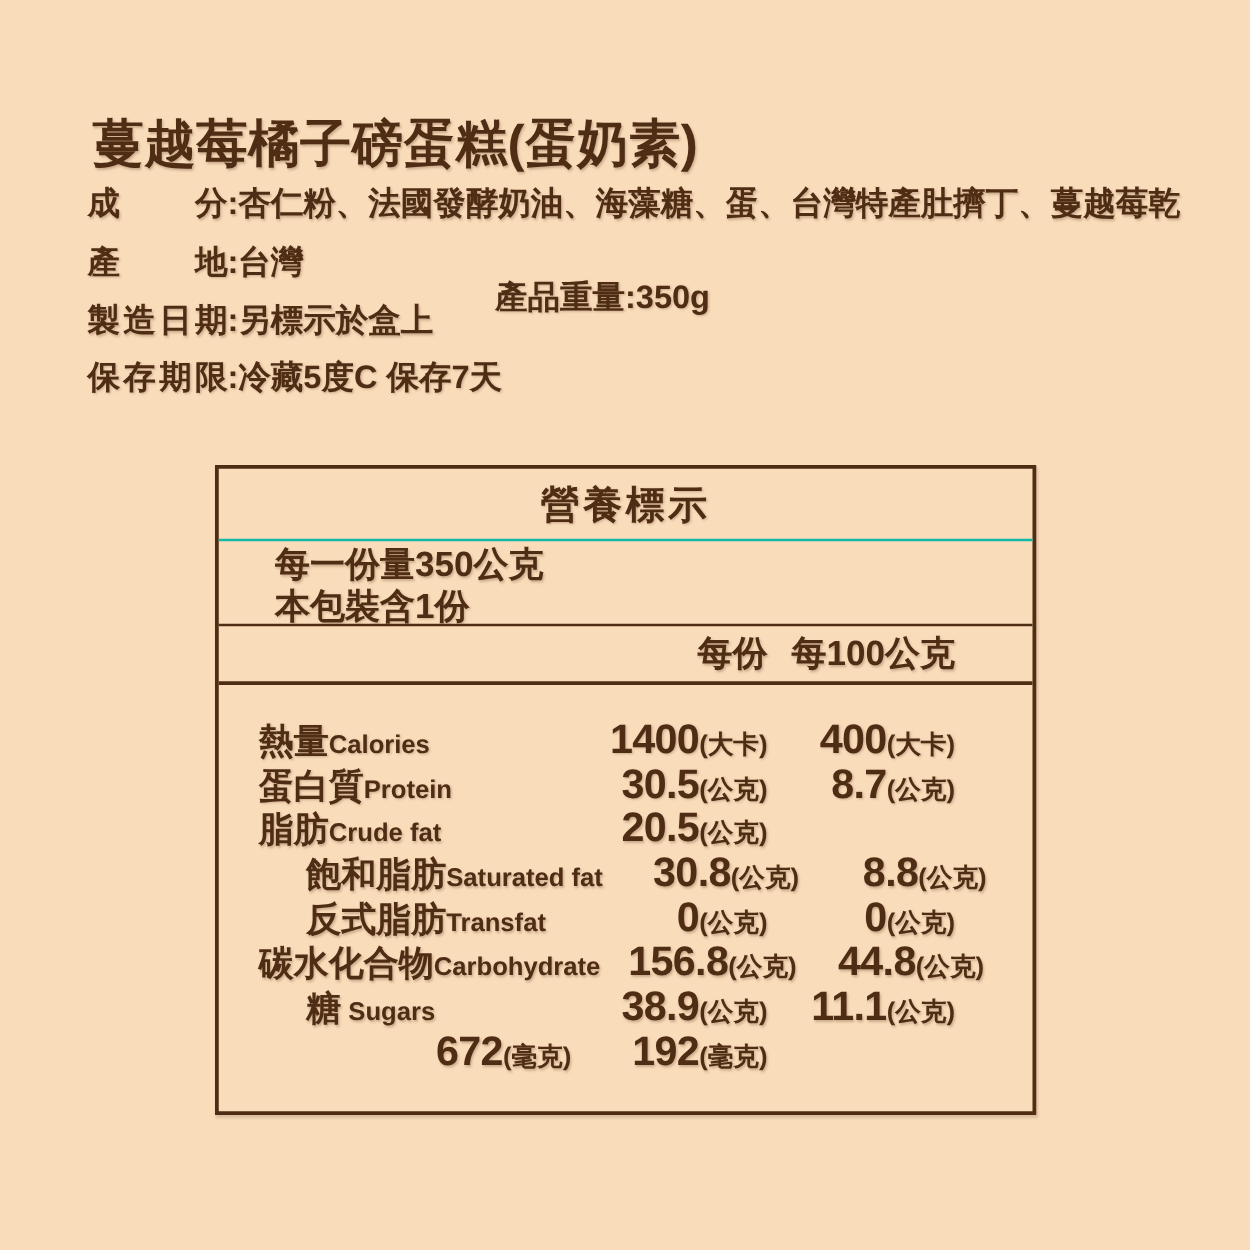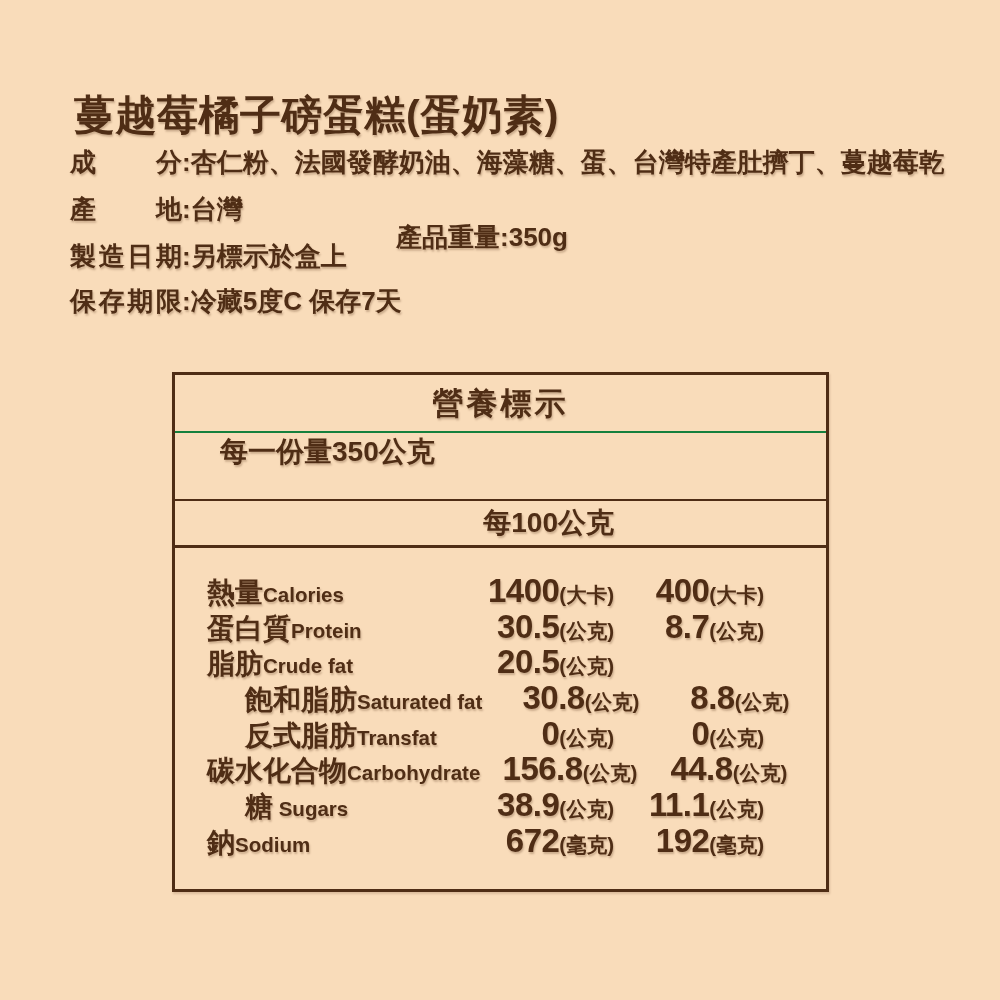--- a/index.html
+++ b/index.html
@@ -26,21 +26,21 @@
   #line-expiry      { left:70px; top:284px; }
   .colon { display:inline-block; }
 
   
   .ntable {
     left:172px; top:372px; width:657px; height:520px;
     border:3px solid #4f2d15;
     box-shadow:1px 2px 2px rgba(82,47,22,0.18);
   }
   .t-title {
-    height:58px; border-bottom:2px solid #15803d;
+    height:58px; border-bottom:2px solid #14b8a6;
     text-align:center; font-size:31px; font-weight:800;
     line-height:58px; letter-spacing:3px;
   }
   .t-serving {
     height:68px; border-bottom:2px solid #4f2d15;
     padding:2px 0 0 45px; font-size:28px; line-height:33px; white-space:nowrap;
   }
   .grid-cols {
     display:grid; grid-template-columns:1fr 157px 150px;
     padding-left:32px; padding-right:62px;
@@ -80,24 +80,26 @@
 <div class="abs info" id="line-expiry">
   <span class="jlabel">保存期限</span><span class="colon">:</span><span>冷藏5度C 保存7天</span>
 </div>
 
 <div class="abs ntable">
 
   <div class="t-title">營養標示</div>
 
   <div class="t-serving">
     <div>每一份量350公克</div>
+    <div>本包裝含1份</div>
   </div>
 
   <div class="t-header grid-cols">
     <div></div>
+    <div class="hcol">每份</div>
     <div class="hcol">每100公克</div>
   </div>
 
   <div class="t-body">
 
     <div class="nrow grid-cols">
       <div class="cell-label"><span class="zh">熱量</span><span class="en">Calories</span></div>
       <div class="cell-val"><span class="num">1400</span><span class="unit">(大卡)</span></div>
       <div class="cell-val"><span class="num">400</span><span class="unit">(大卡)</span></div>
     </div>
@@ -131,19 +133,18 @@
       <div class="cell-val"><span class="num">44.8</span><span class="unit">(公克)</span></div>
     </div>
 
     <div class="nrow grid-cols indent">
       <div class="cell-label"><span class="zh">糖</span><span class="en"> Sugars</span></div>
       <div class="cell-val"><span class="num">38.9</span><span class="unit">(公克)</span></div>
       <div class="cell-val"><span class="num">11.1</span><span class="unit">(公克)</span></div>
     </div>
 
     <div class="nrow grid-cols">
-      <div class="cell-label"><span class="zh">鈉</span><span class="en">Sodium</span></div>
       <div class="cell-val"><span class="num">672</span><span class="unit">(毫克)</span></div>
       <div class="cell-val"><span class="num">192</span><span class="unit">(毫克)</span></div>
     </div>
 
   </div>
 </div>
 
 </body></html>

